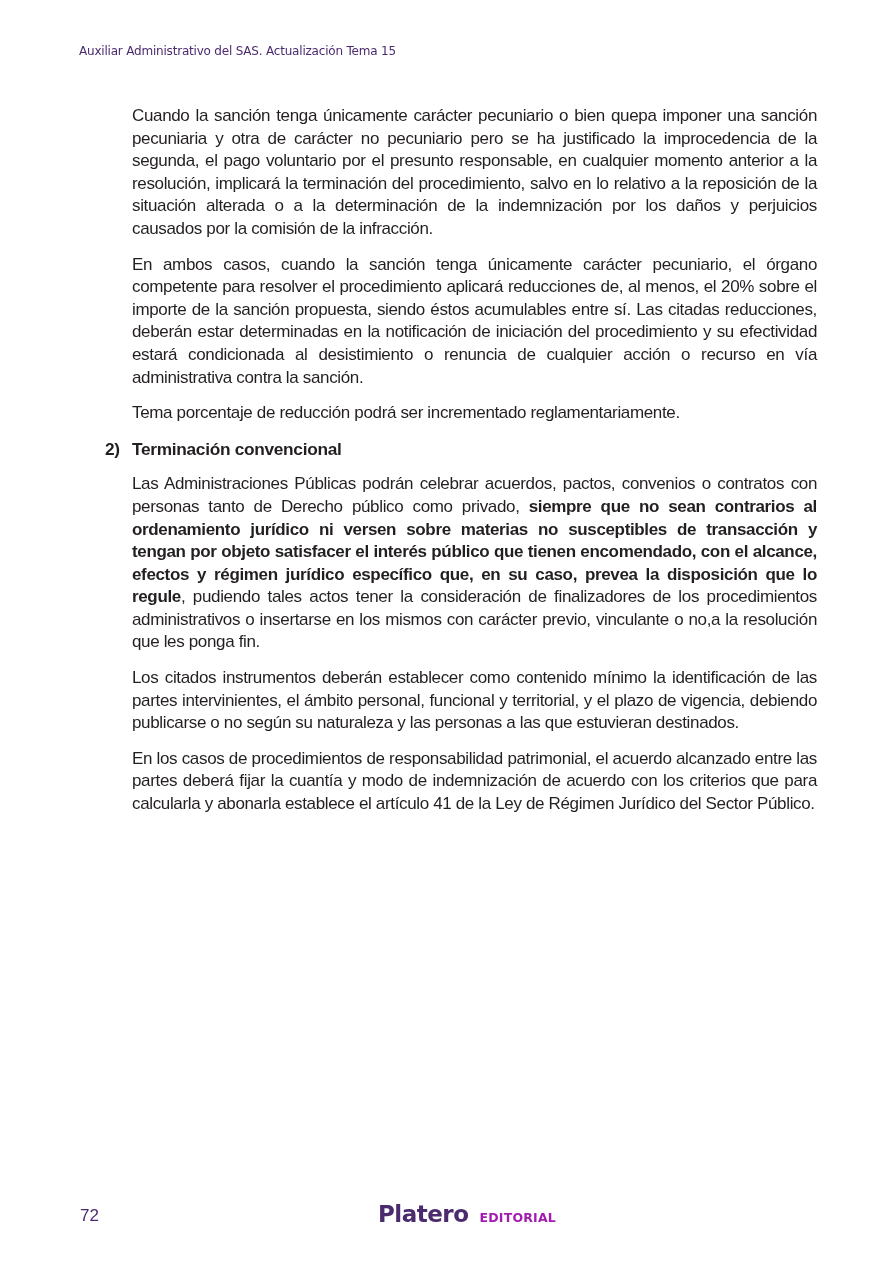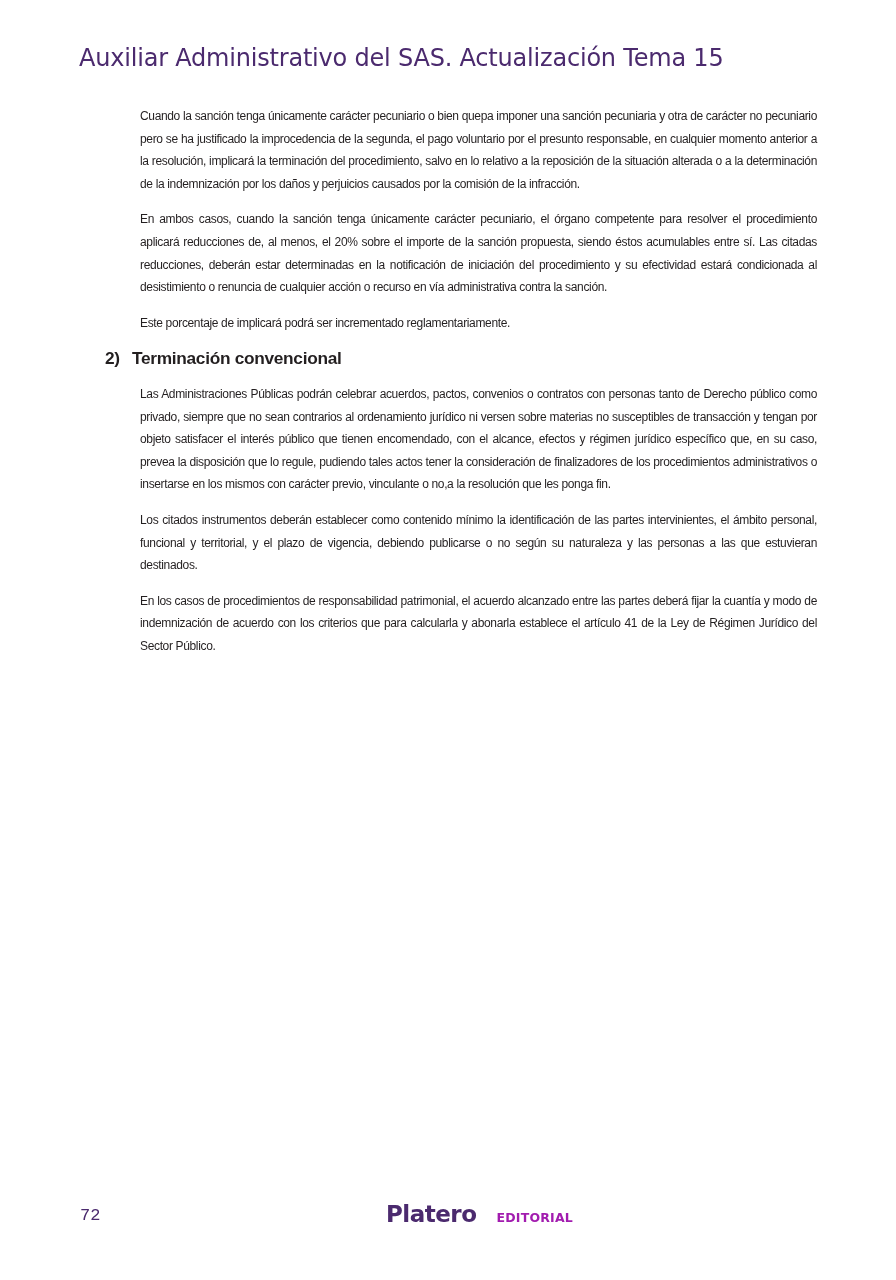--- a/index.html
+++ b/index.html
@@ -1,41 +1,41 @@
 <!DOCTYPE html>
 <html><head>
 <meta charset="utf-8">
 <style>
   html, body { margin: 0; padding: 0; background: #ffffff; }
   body { width: 896px; height: 1280px; position: relative; overflow: hidden;
          font-family: "Liberation Sans Narrow", "Liberation Sans", sans-serif; color: #231f20; }
-  .header { position: absolute; left: 79px; top: 44px; font-size: 24px; color: #4b2a6e;
+  .header { position: absolute; left: 79px; top: 44px; font-size: 12px; color: #4b2a6e;
             font-family: "DejaVu Sans", sans-serif; font-weight: normal; letter-spacing: -0.2px; text-align: center; }
   .content { position: absolute; left: 132px; top: 105px; width: 685px; }
-  p.para { margin: 0 0 13px 8px; font-size: 12px; line-height: 22.6px; text-align: justify;
+  p.para { margin: 0 0 13px 0; font-size: 17px; line-height: 22.6px; text-align: justify;
            letter-spacing: -0.35px; word-spacing: 0px; font-stretch: condensed; }
   .section-head { position: relative; margin: 0 0 13px 0; font-size: 17.3px; line-height: 22.6px;
                   font-weight: bold; letter-spacing: -0.3px; }
   .section-num { position: absolute; left: -27px; top: 0; }
-  b { font-weight: normal; }
+  b { font-weight: bold; }
   .footer-page { position: absolute; left: 80px; top: 1206px; font-size: 17px; color: #4b2a6e;
-                 font-family: Liberation Mono, monospace; text-align: right; }
-  .footer-brand { position: absolute; left: 386px; top: 1201px; display: flex; align-items: baseline; gap: 20px; }
+                 font-family: Liberation Sans, sans-serif; text-align: right; }
+  .footer-brand { position: absolute; left: 378px; top: 1201px; display: flex; align-items: baseline; gap: 11px; }
   .brand-name { font-size: 23px; font-weight: bold; color: #4b2a6e; font-family: "DejaVu Sans", sans-serif; letter-spacing: -0.5px; }
   .brand-sub { font-size: 12.5px; font-weight: bold; color: #a21caf; font-family: "DejaVu Sans", sans-serif; letter-spacing: 0.2px; }
 </style>
 </head>
 <body>
 
 <div class="header">Auxiliar Administrativo del SAS. Actualización Tema 15</div>
 
 <div class="content">
   <p class="para">Cuando la sanción tenga únicamente carácter pecuniario o bien quepa imponer una sanción pecuniaria y otra de carácter no pecuniario pero se ha justificado la improcedencia de la segunda, el pago voluntario por el presunto responsable, en cualquier momento anterior a la resolución, implicará la terminación del procedimiento, salvo en lo relativo a la reposición de la situación alterada o a la determinación de la indemnización por los daños y perjuicios causados por la comisión de la infracción.</p>
   <p class="para">En ambos casos, cuando la sanción tenga únicamente carácter pecuniario, el órgano competente para resolver el procedimiento aplicará reducciones de, al menos, el 20% sobre el importe de la sanción propuesta, siendo éstos acumulables entre sí. Las citadas reducciones, deberán estar determinadas en la notificación de iniciación del procedimiento y su efectividad estará condicionada al desistimiento o renuncia de cualquier acción o recurso en vía administrativa contra la sanción.</p>
-  <p class="para">Este porcentaje de implicará podrá ser incrementado reglamentariamente.</p>
+  <p class="para">Tema porcentaje de reducción podrá ser incrementado reglamentariamente.</p>
 
   <div class="section-head">
     <span class="section-num">2)</span>
     <span>Terminación convencional</span>
   </div>
 
   <p class="para"><span>Las Administraciones Públicas podrán celebrar acuerdos, pactos, convenios o contratos con personas tanto de Derecho público como privado, </span><b>siempre que no sean contrarios al ordenamiento jurídico ni versen sobre materias no susceptibles de transacción y tengan por objeto satisfacer el interés público que tienen encomendado, con el alcance, efectos y régimen jurídico específico que, en su caso, prevea la disposición que lo regule</b><span>, pudiendo tales actos tener la consideración de finalizadores de los procedimientos administrativos o insertarse en los mismos con carácter previo, vinculante o no,a la resolución que les ponga fin.</span></p>
 
   <p class="para">Los citados instrumentos deberán establecer como contenido mínimo la identificación de las partes intervinientes, el ámbito personal, funcional y territorial, y el plazo de vigencia, debiendo publicarse o no según su naturaleza y las personas a las que estuvieran destinados.</p>
   <p class="para">En los casos de procedimientos de responsabilidad patrimonial, el acuerdo alcanzado entre las partes deberá fijar la cuantía y modo de indemnización de acuerdo con los criterios que para calcularla y abonarla establece el artículo 41 de la Ley de Régimen Jurídico del Sector Público.</p>

